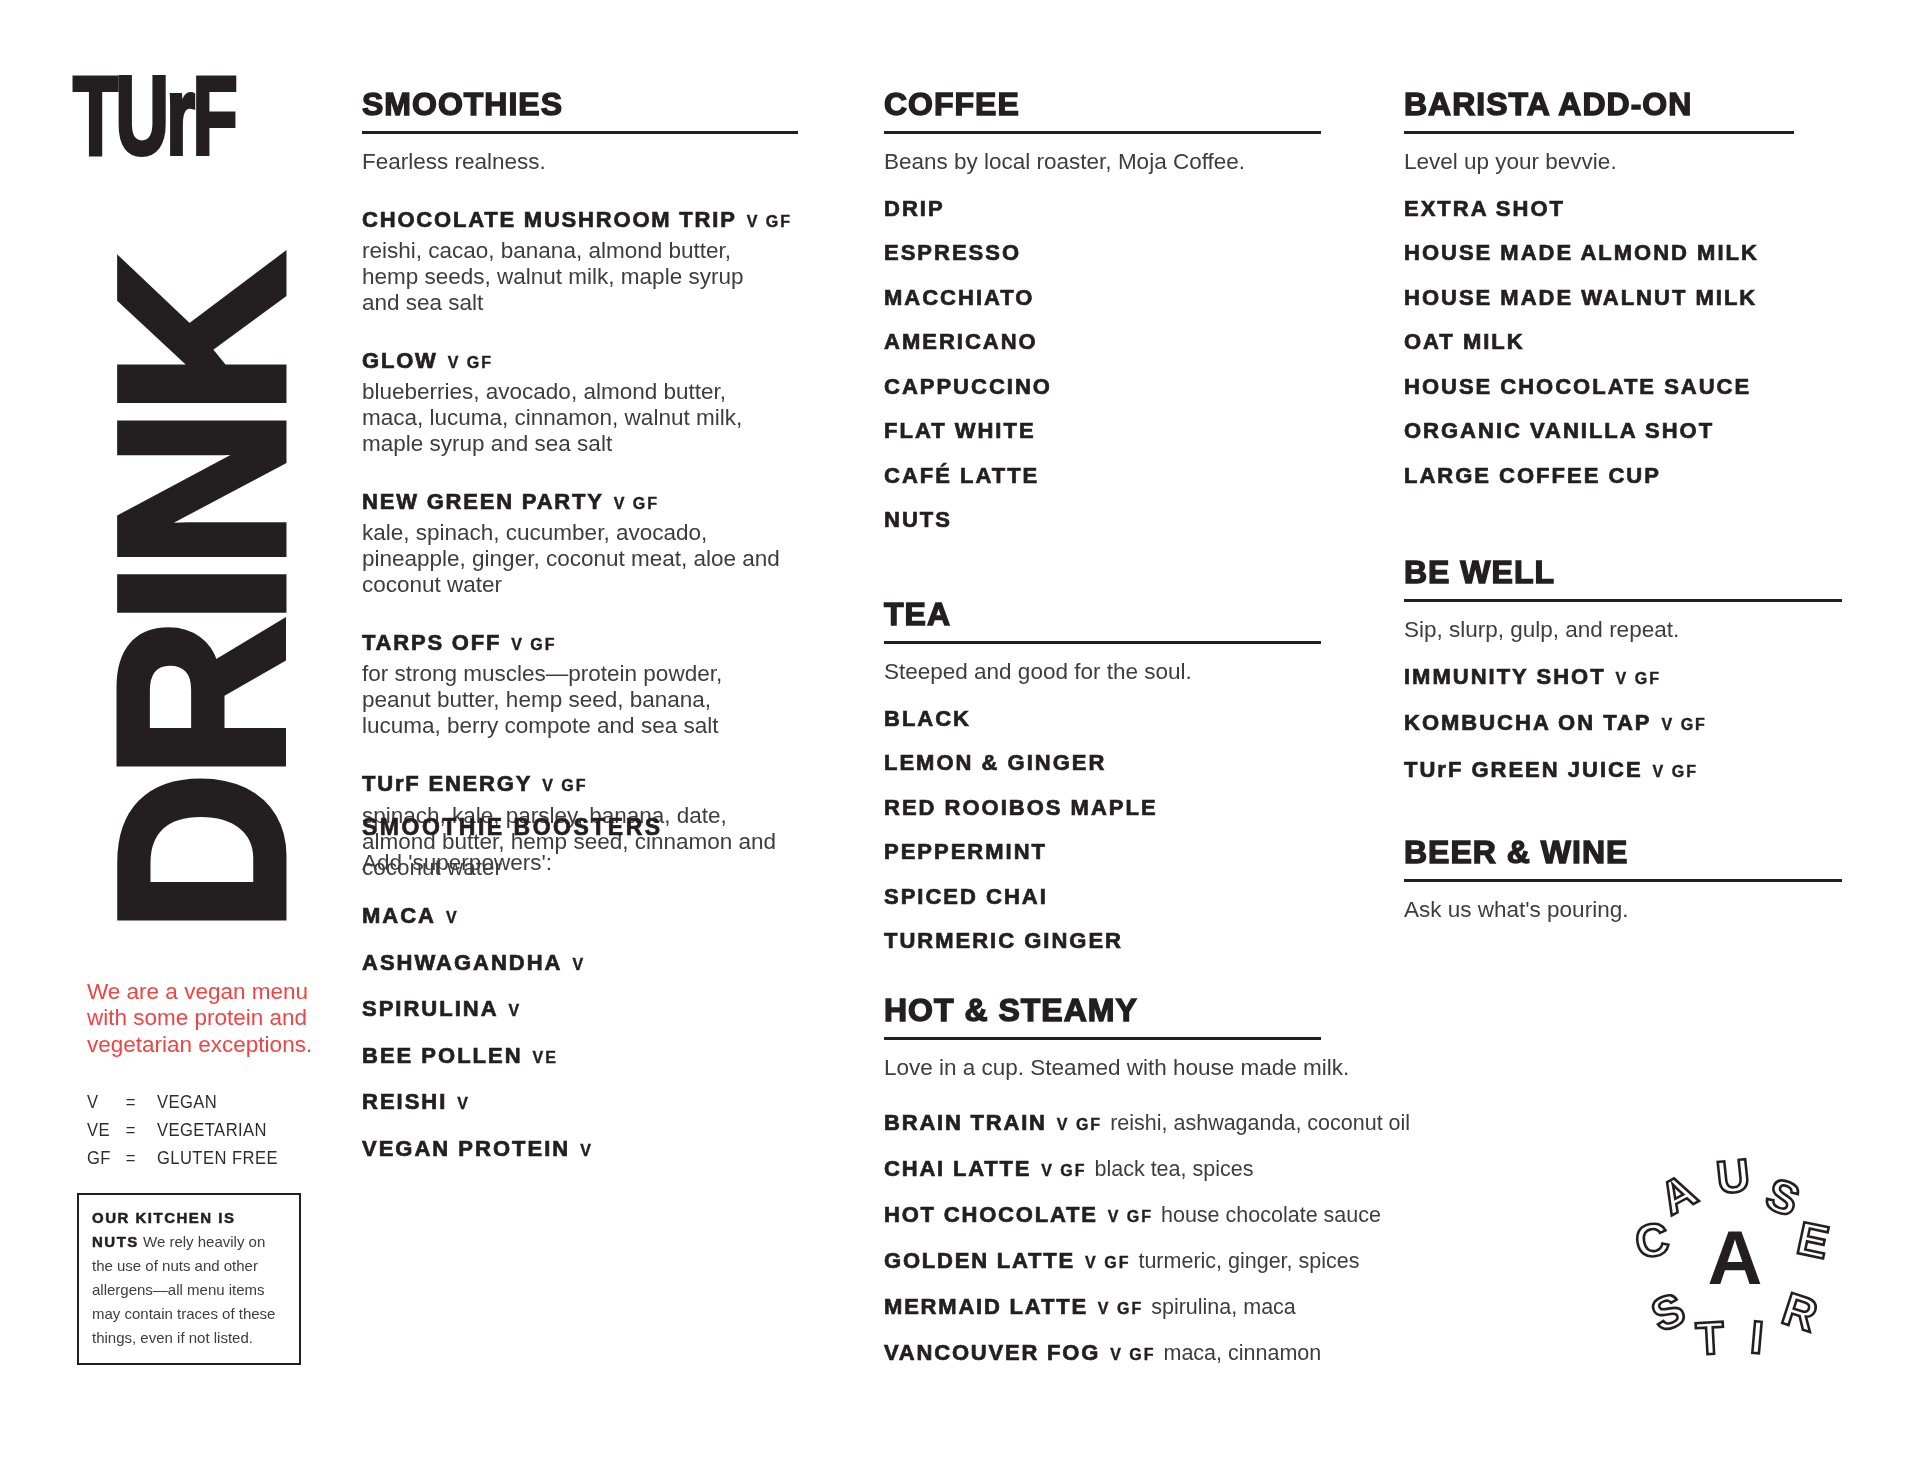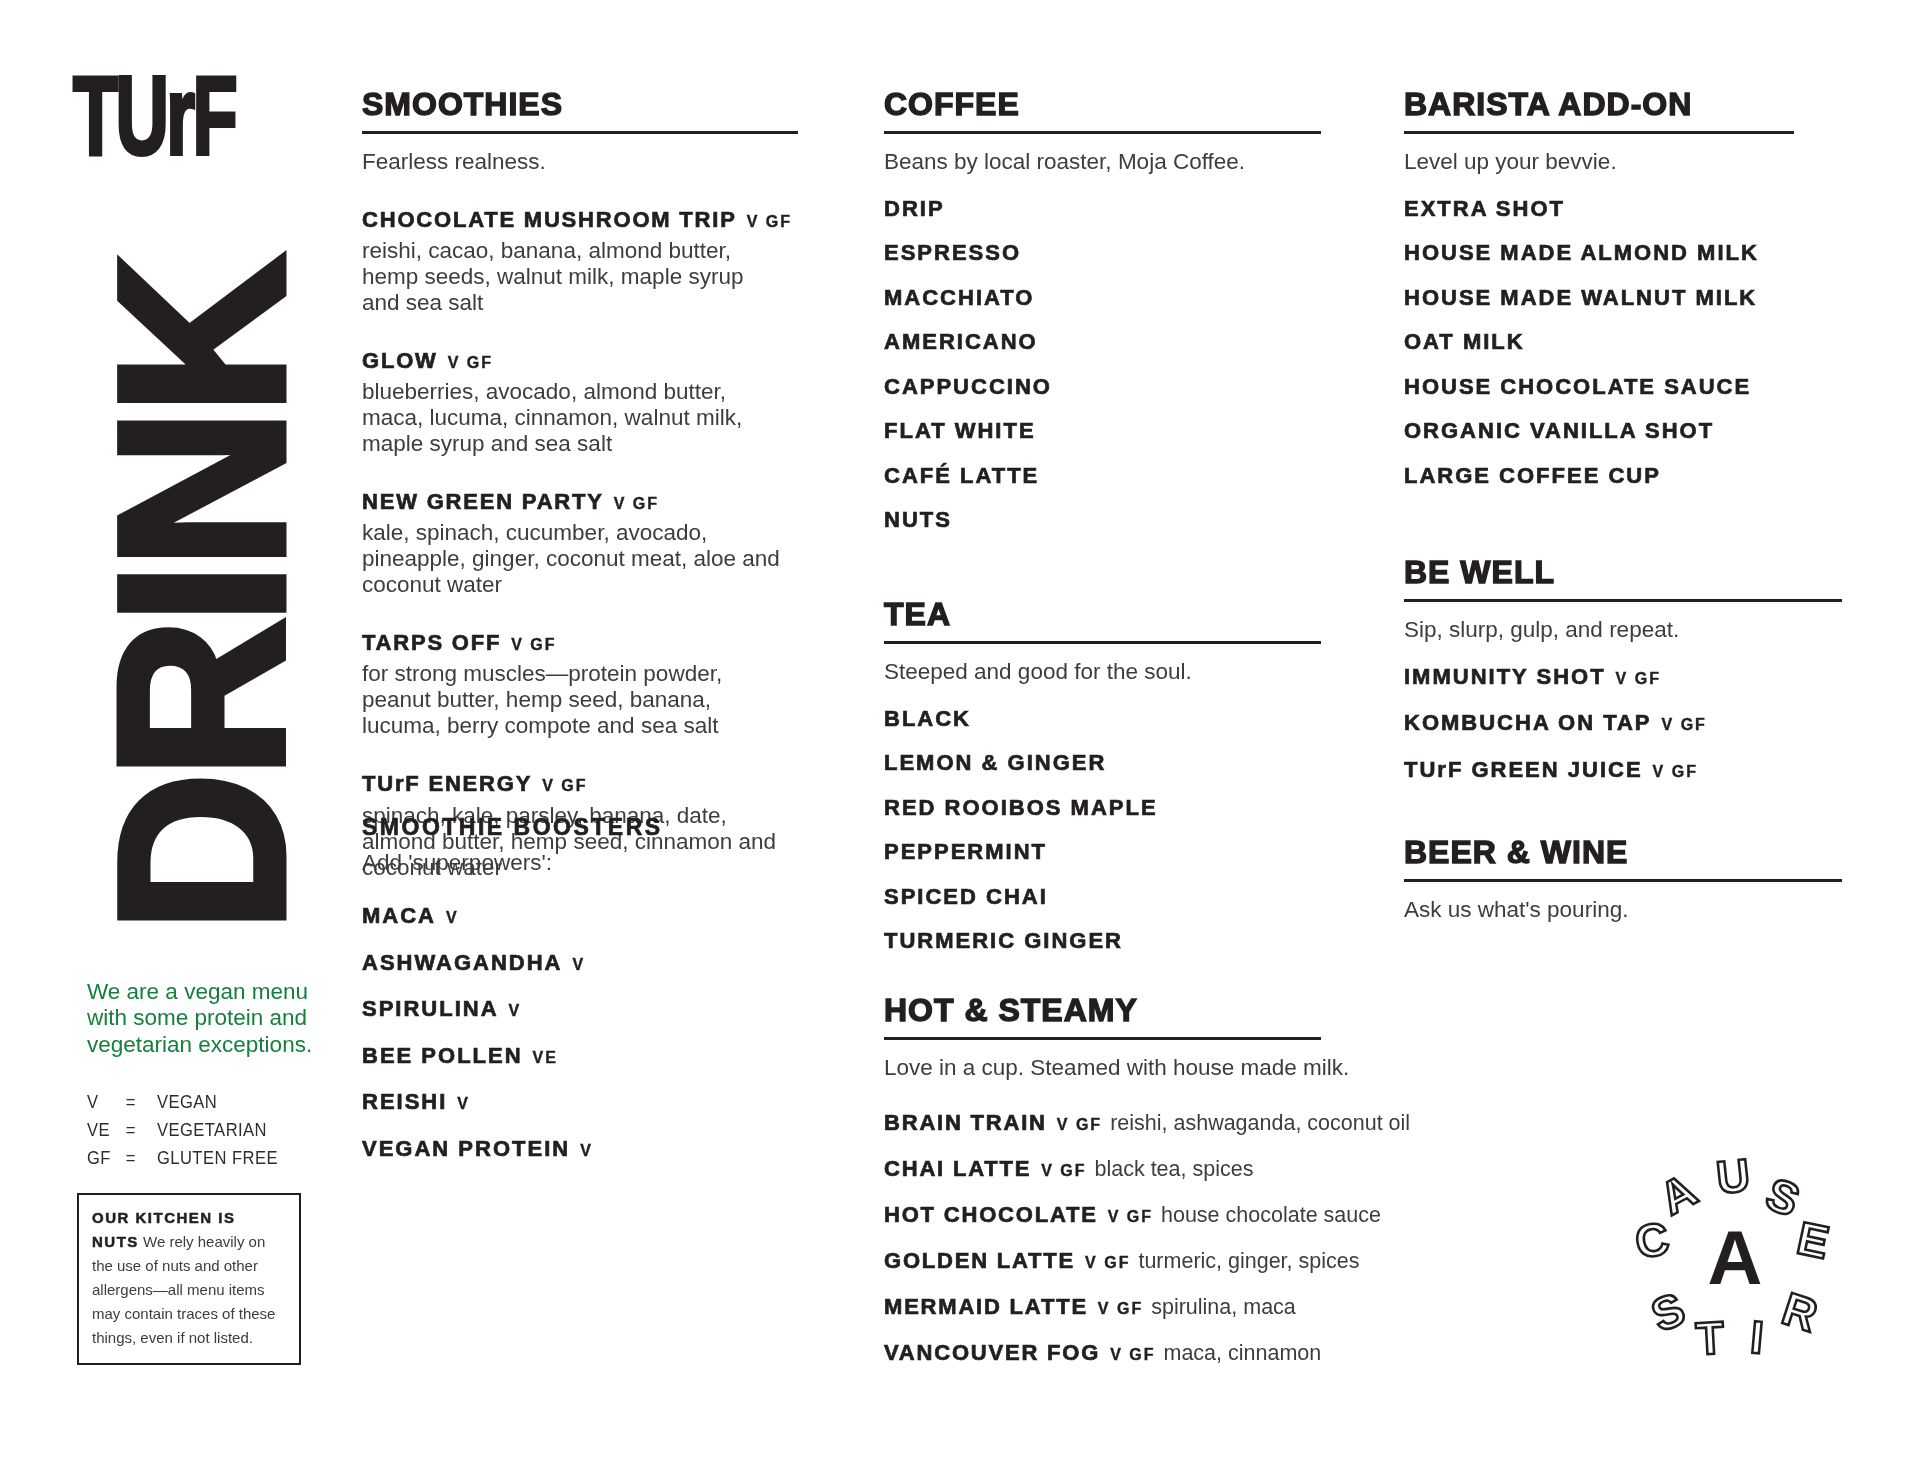--- a/index.html
+++ b/index.html
@@ -25,21 +25,21 @@
     position:absolute;left:0;top:688px;
     transform-origin:0 0;
     transform:rotate(-90deg) scaleX(0.94);
     font-size:235px;line-height:0.78;font-weight:bold;
     letter-spacing:-6px;
     -webkit-text-stroke:7px #231f20;
     white-space:nowrap;
   }
   .vegan-note{
     position:absolute;left:87px;top:956px;width:240px;
-    font-size:22.5px;line-height:26.5px;color:#15803d;
+    font-size:22.5px;line-height:26.5px;color:#ef4444;
   }
   .legend{
     position:absolute;left:87px;top:1092px;
     display:grid;grid-template-columns:42px 34px auto;
     row-gap:7px;
     font-size:18px;letter-spacing:0.5px;color:#2d2d2f;
     transform:scaleX(0.92);transform-origin:0 0;
   }
   .nut-box{
     position:absolute;left:77px;top:1193px;width:194px;

